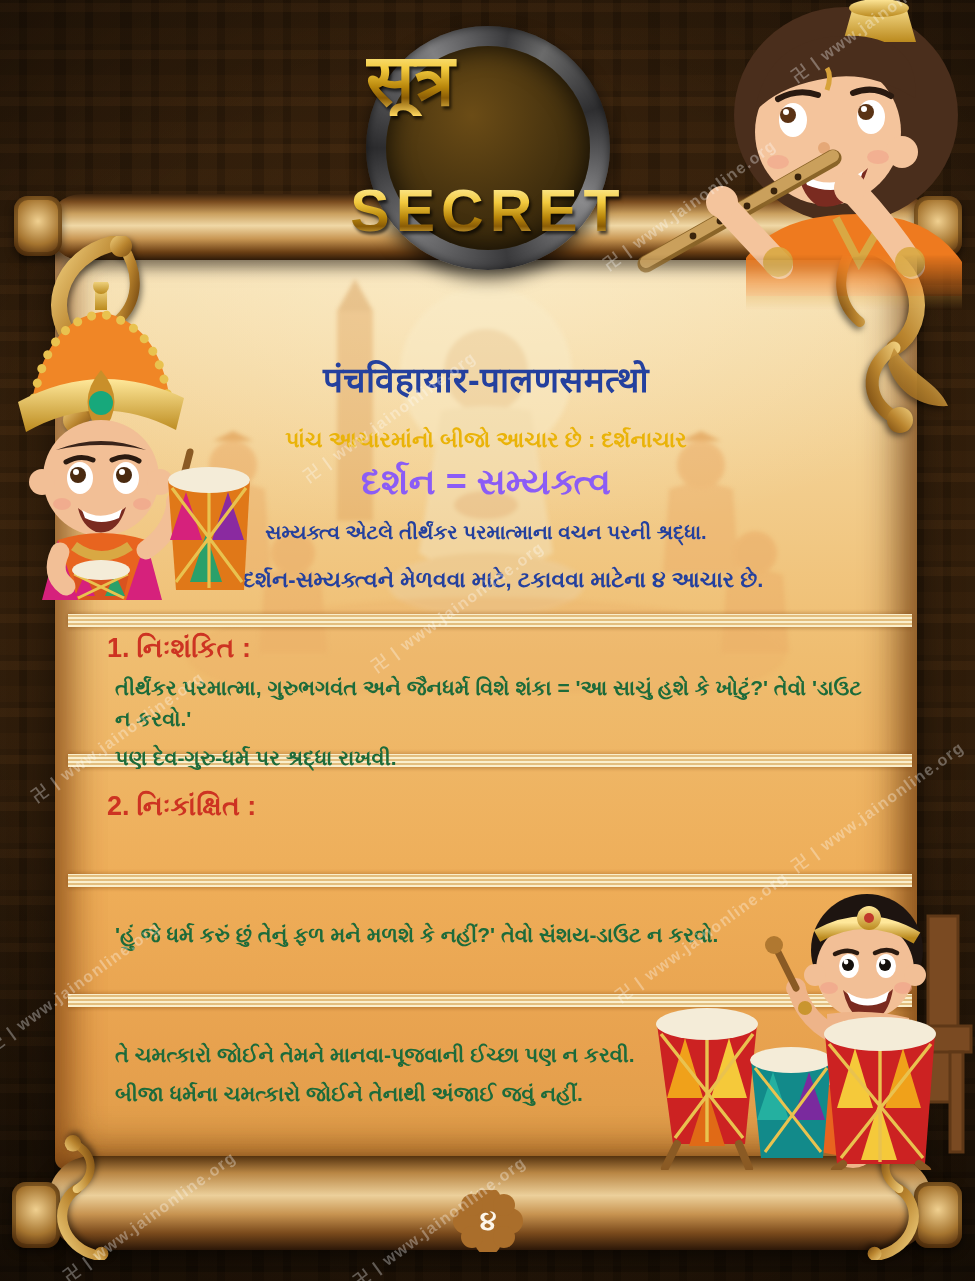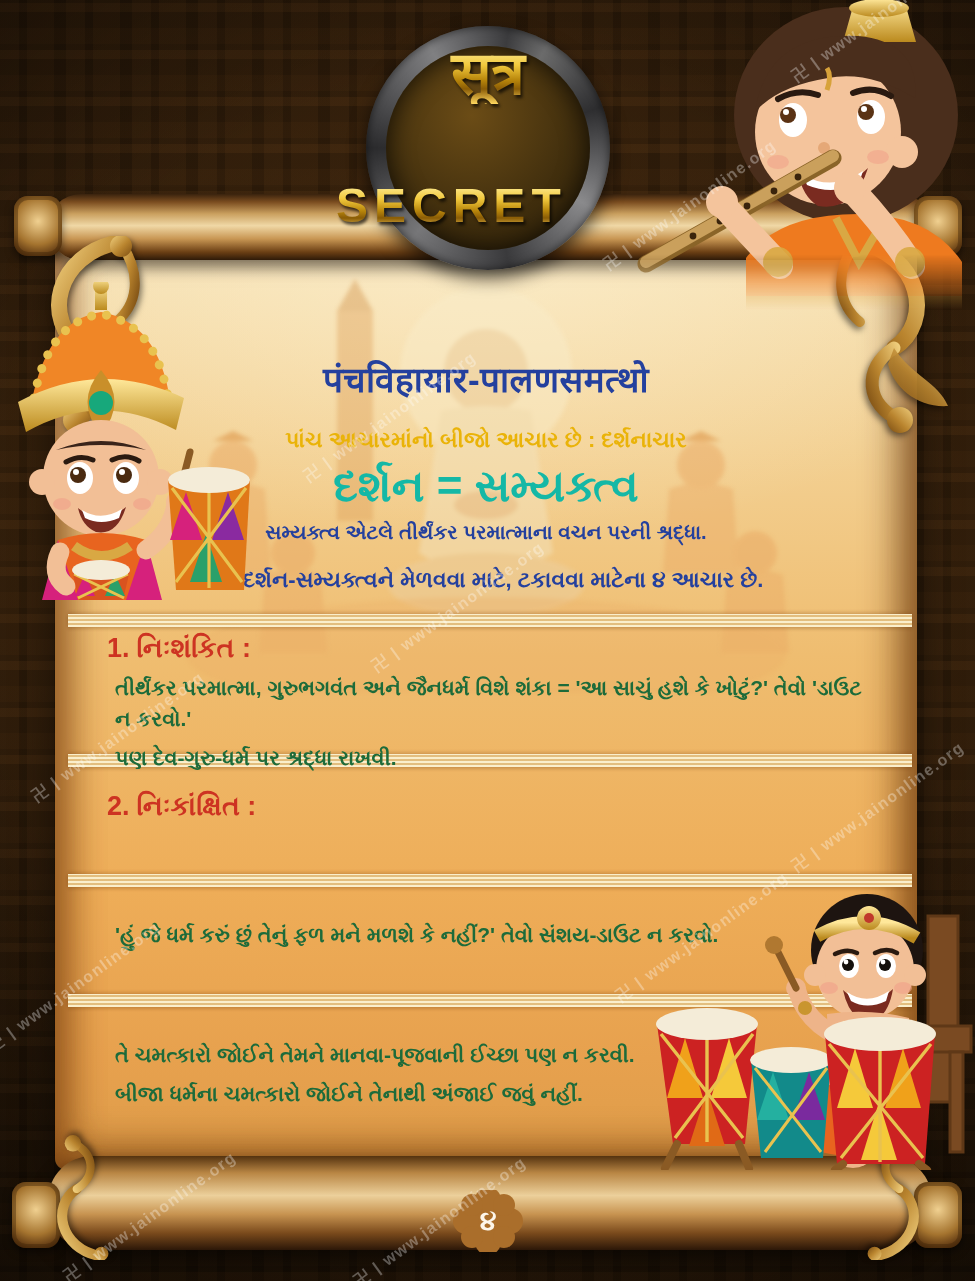--- a/index.html
+++ b/index.html
@@ -40,41 +40,41 @@
   .mural{position:absolute;left:86px;top:18px;width:690px;height:440px;opacity:.5;filter:blur(2px);}
   
   .rib{position:absolute;left:68px;width:844px;height:13px;z-index:3;
       background:repeating-linear-gradient(0deg, rgba(255,250,225,.65) 0 2px, rgba(214,168,96,.55) 2px 4px),#f2d9a4;
       box-shadow:0 2px 3px rgba(120,60,10,.28), 0 -2px 3px rgba(120,60,10,.22);}
   
   .sheet-text{position:absolute;left:55px;top:235px;width:862px;height:935px;z-index:3;}
   .ctr{position:absolute;left:0;width:100%;text-align:center;margin:0;font-weight:700;}
   .title{top:120px;font-size:35px;color:#24409e;letter-spacing:.5px;}
   .subtitle{top:192px;font-size:22px;color:#eab308;}
-  .equation{top:226px;font-size:44px;color:#14b8a6;}
+  .equation{top:226px;font-size:36px;color:#8b5cf6;}
   .definition{top:286px;font-size:20px;color:#24409e;}
   .intro{top:332px;font-size:22px;color:#24409e;}
   .achar{position:absolute;left:52px;right:38px;margin:0;}
   .achar-h{margin:0 0 7px 0;font-size:27px;color:#cd3322;font-weight:700;}
   .achar-h .num{margin-right:7px;}
   .achar-line{margin:8px;font-size:21px;line-height:31px;color:#1d6b3a;font-weight:700;}
   
   .logo{position:absolute;left:366px;top:26px;width:244px;height:244px;z-index:7;}
   .logo-ring{position:absolute;inset:0;border-radius:50%;
       background:conic-gradient(from 30deg,#6b6b6b,#2e2e30 40deg,#8a8a8c 90deg,#3a3a3c 140deg,#777779 190deg,#2c2c2e 240deg,#808082 300deg,#3c3c3e 340deg,#6b6b6b);
       box-shadow:0 8px 18px rgba(0,0,0,.65), inset 0 0 10px rgba(0,0,0,.6);}
   .logo-inner{position:absolute;inset:20px;border-radius:50%;
       background:radial-gradient(circle at 42% 34%,#6b4c16,#43300e 55%,#2a1e08 100%);
       box-shadow:inset 0 0 26px rgba(0,0,0,.75);}
   .goldtext{background:linear-gradient(180deg,#fff2a8 0%,#f2c93d 35%,#b8860b 60%,#8a5c06 75%,#ffd75e 100%);
       -webkit-background-clip:text;background-clip:text;color:transparent;
       filter:drop-shadow(2px 3px 1.5px rgba(0,0,0,.65));font-weight:700;}
-  .logo-sutra{position:absolute;top:18px;left:0;width:100%;text-align:center;font-size:60px;line-height:1;}
-  .logo-secret{position:absolute;top:156px;left:-30px;width:304px;
-      font-size:48px;letter-spacing:6px;line-height:1;}
+  .logo-sutra{position:absolute;top:18px;left:0;width:100%;font-size:72px;line-height:1;}
+  .logo-secret{position:absolute;top:156px;left:-30px;width:304px;text-align:center;
+      font-size:59px;letter-spacing:6px;line-height:1;}
   
   .flourish{position:absolute;z-index:5;filter:drop-shadow(2px 3px 3px rgba(0,0,0,.5));}
   .fl-tl{left:24px;top:236px;} .fl-tr{left:832px;top:236px;transform:scaleX(-1);}
   .fl-bl{left:28px;top:1130px;transform:scaleY(-1);} .fl-br{left:848px;top:1130px;transform:scale(-1,-1);}
   .char{position:absolute;z-index:6;}
   .char-flute{left:628px;top:0px;-webkit-mask-image:linear-gradient(180deg,#000 82%,transparent 100%);
               mask-image:linear-gradient(180deg,#000 82%,transparent 100%);}
   .char-drummer-left{left:0px;top:282px;}
   .char-drummer-bottom{left:645px;top:858px;}
   

